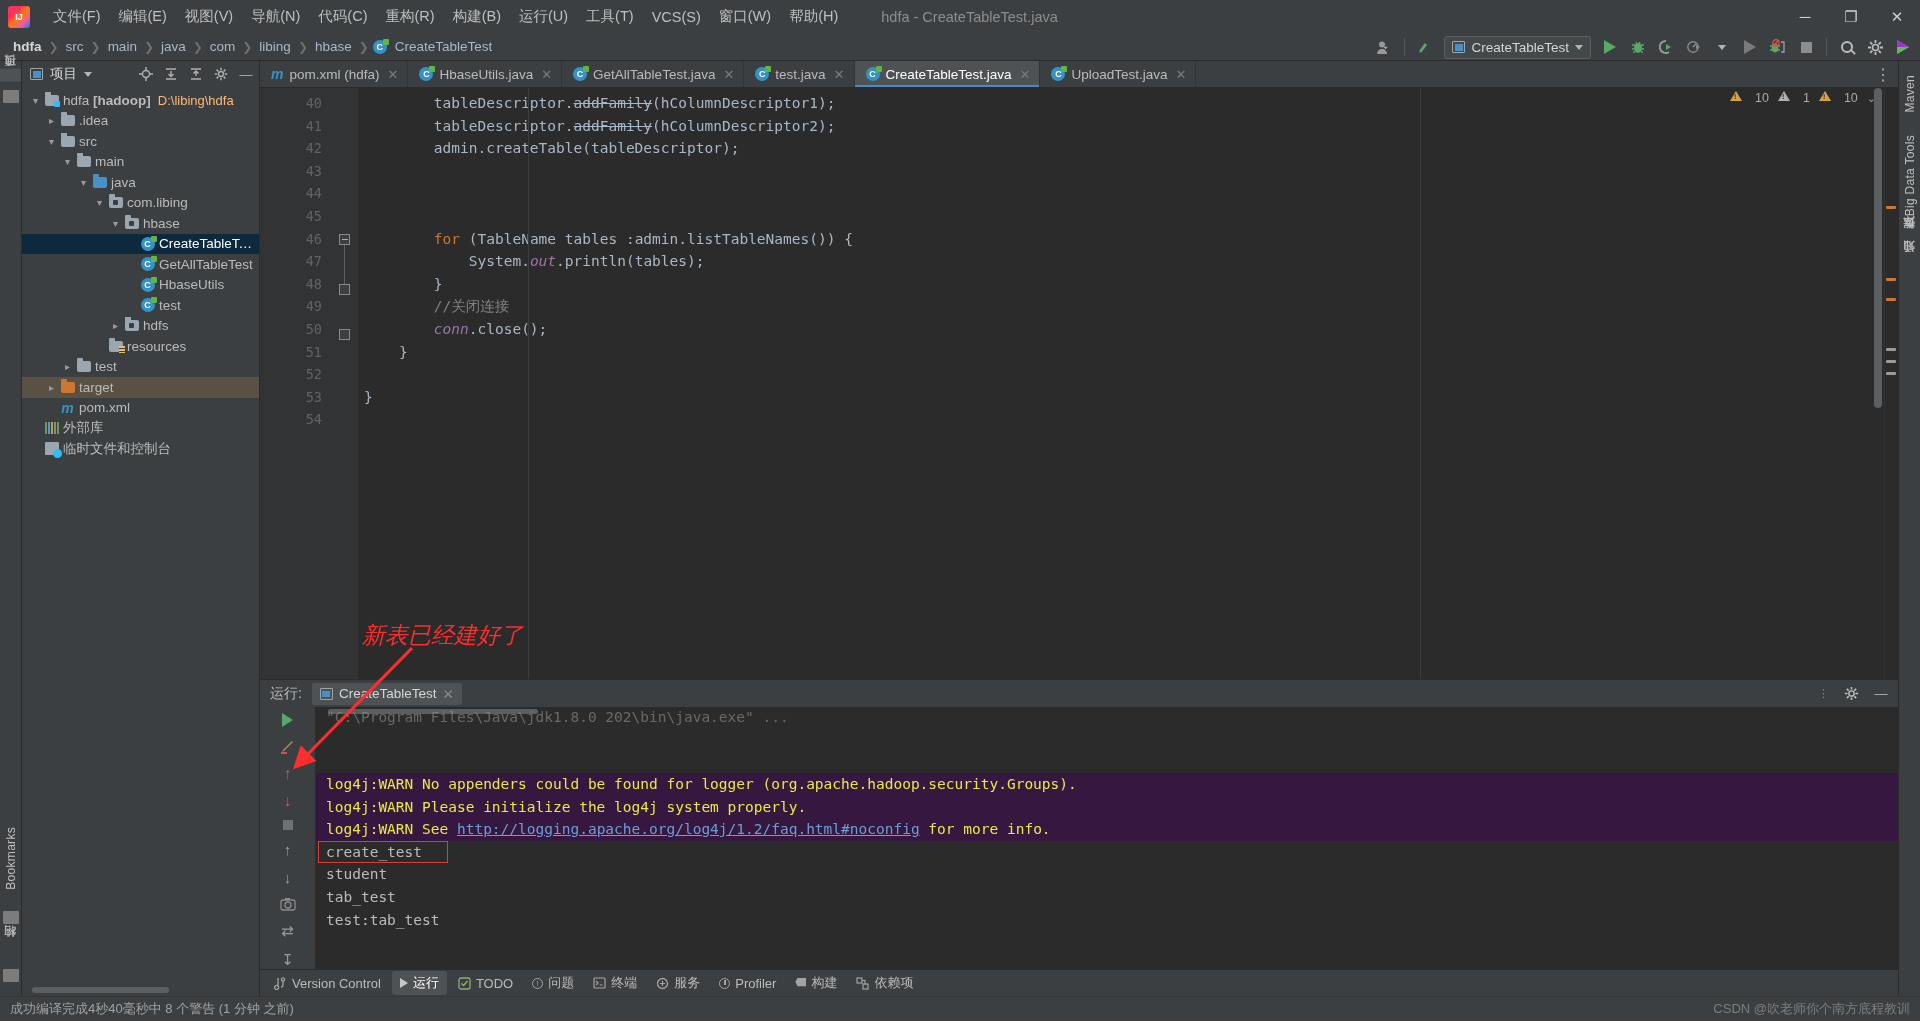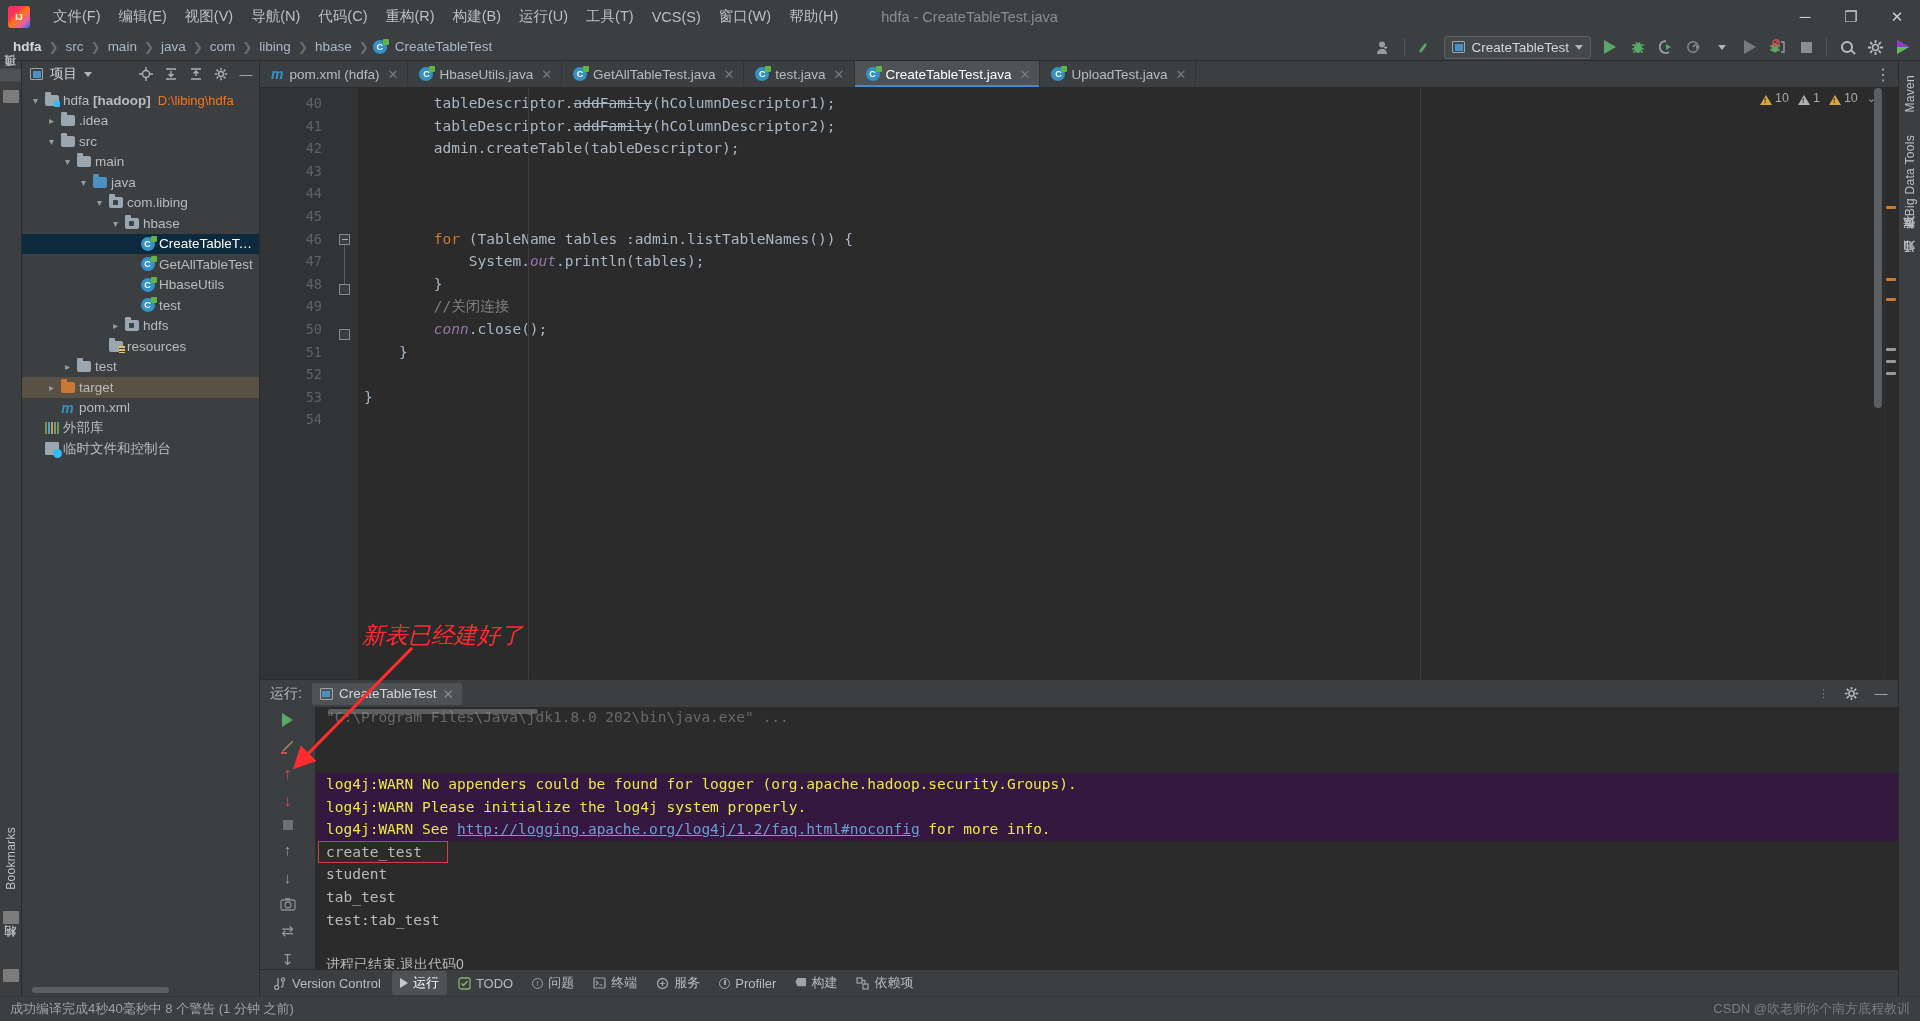--- a/index.html
+++ b/index.html
@@ -116,21 +116,21 @@
     display:flex;align-items:center;justify-content:center;color:#fff;font-size:9px;font-weight:bold;
   }
   .cls::after{content:"";position:absolute;top:-1px;right:-2px;width:6px;height:6px;background:#62b543;border-radius:1px;}
   .mvn { color:#3592c4; font-size:14px; font-style:italic; font-weight:bold; line-height:1; }
   .lib-ico { width:14px;height:12px;background:
       linear-gradient(90deg,#6a9955 0 2px,transparent 2px 3px,#5a9ac7 3px 5px,transparent 5px 6px,#b5a642 6px 8px,transparent 8px 9px,#8a8a8a 9px 11px,transparent 11px 12px,#6a9955 12px 14px);
   }
   .scratch { width:14px;height:13px;background:#9aa7b0;border-radius:1px;position:relative; }
   .scratch::after{content:"";position:absolute;right:-3px;bottom:-3px;width:9px;height:9px;border-radius:50%;background:#35bbf5;}
   .node-label { overflow:hidden; text-overflow:ellipsis; }
-  .node-sub { color:#f97316; margin-left:7px; font-size:13px; }
+  .node-sub { color:#fdba74; margin-left:7px; font-size:13px; }
 
   .panel-hscroll { height:9px; flex:none; padding:0 6px 3px 10px; }
   .panel-hscroll > div { height:6px; width:62%; background:#5c5f61; border-radius:3px; }
 
   
   .editor-col { flex:1; display:flex; flex-direction:column; min-width:0; background:#2b2b2b; }
 
   .tabs-row {
     height:27px; background:#3c3f41; display:flex; align-items:stretch; flex:none;
     border-bottom:1px solid #2b2b2b; position:relative;
@@ -150,21 +150,21 @@
   .insp-bar {
     position:absolute; right:0; top:0; bottom:0; width:14px; background:#2b2b2b;
     border-left:1px solid #313335;
   }
   .insp-mark { position:absolute; right:2px; width:10px; height:3px; background:#cc7832; border-radius:1px; }
 
   .warn-strip {
     position:absolute; right:22px; top:3px; display:flex; align-items:center; gap:9px;
     font-size:12.5px; color:#a9a9a9; z-index:5;
   }
-  .warn-item { display:flex; align-items:flex-end; gap:3px; }
+  .warn-item { display:flex; align-items:flex-start; gap:13px; }
   .warn-tri {
     width:0;height:0;border-left:6px solid transparent;border-right:6px solid transparent;
     border-bottom:10px solid #d9a343; position:relative;
   }
   .warn-tri::after{content:"!";position:absolute;left:-2px;top:2px;font-size:7px;color:#2b2b2b;font-weight:bold;}
   .warn-chev { color:#a0a0a0; font-size:11px; }
 
   .gutter {
     width:72px; flex:none; background:#313335; color:#606366; text-align:right;
     padding-top:4px; font-family:"DejaVu Sans Mono", monospace; font-size:13.5px;
@@ -753,21 +753,20 @@
               <div class="warnblock">
                 <div class="con-warn">log4j:WARN No appenders could be found for logger (org.apache.hadoop.security.Groups).</div>
                 <div class="con-warn">log4j:WARN Please initialize the log4j system properly.</div>
                 <div class="con-warn"><span>log4j:WARN See </span><span class="con-link">http://logging.apache.org/log4j/1.2/faq.html#noconfig</span><span> for more info.</span></div>
               </div>
               <div class="con-out" style="position: relative;">create_test<div class="redbox" style="left: 2px; top: 0px; width: 130px; height: 22px;"></div></div>
               <div class="con-out" style="position: relative;">student</div>
               <div class="con-out" style="position: relative;">tab_test</div>
               <div class="con-out" style="position: relative;">test:tab_test</div>
               <div style="height: 22px;"></div>
-              <div class="con-exit">进程已结束,退出代码0</div>
             </div>
         </div>
       </div>
 
       <div class="bottom-bar" id="bottom-bar">
           <div class="bb-item">
             <span class="bb-ico">
               <svg width="13" height="13" viewBox="0 0 13 13">
                 <path d="M4 1v8M4 9a2 2 0 1 0 0 3 2 2 0 0 0 0-3zM4 1a1.5 1.5 0 1 1 0 0M9 4v4a2 2 0 0 1-2 2" stroke="#a3a3a3" stroke-width="1.3" fill="none"></path>
                 <circle cx="9" cy="2.5" r="1.6" stroke="#a3a3a3" stroke-width="1.3" fill="none"></circle>

